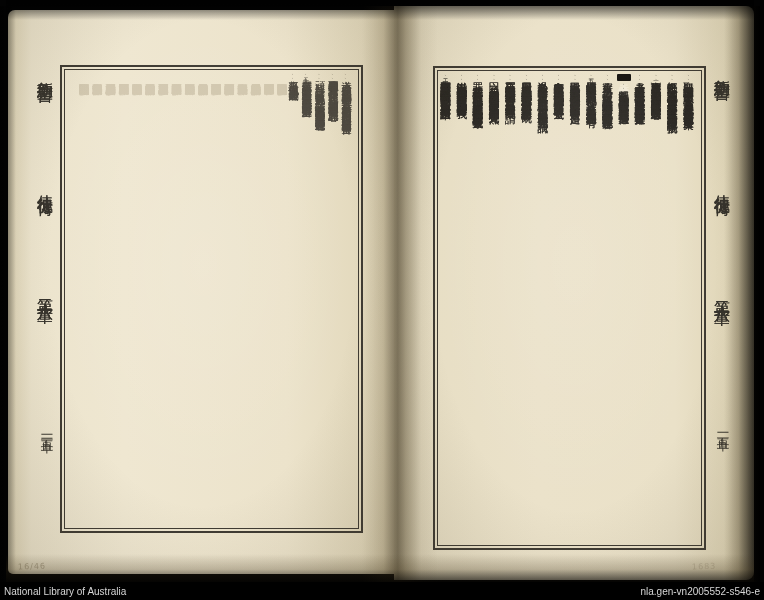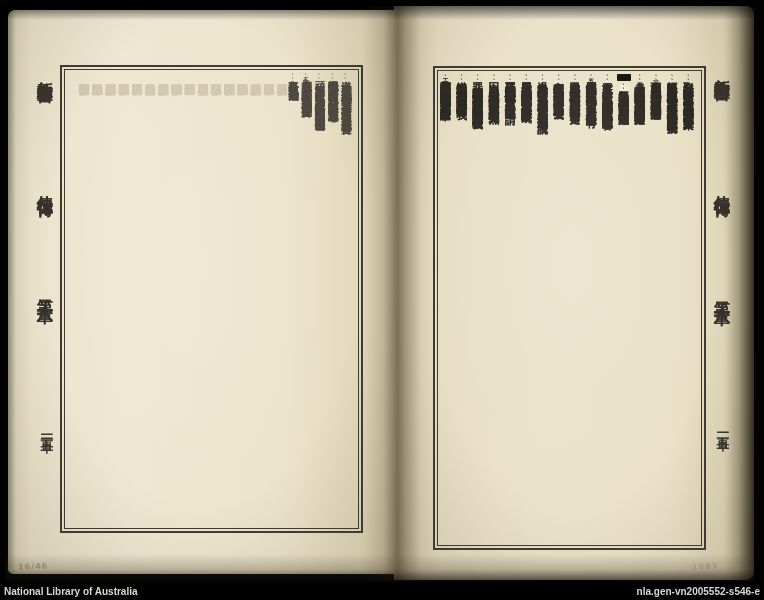--- a/index.html
+++ b/index.html
@@ -2,21 +2,21 @@
 <html style="--paper: #e9e0c6; --ink: #2e2b26; --ink-faint: #4f4a41; --frame: #3f3b33; --showthrough: #a2947a; --box-bg: #171410; --box-text: #f1ead6; --footer-text: #d6d6d6;"><head>
 <meta charset="utf-8">
 <style>
   :root{
     --paper:#e9e0c6; --paper-hi:#efe7d2; --ink:#2e2b26; --ink-faint:#4f4a41;
     --frame:#3f3b33; --showthrough:#a2947a; --box-bg:#171410; --box-text:#f1ead6;
     --footer-text:#d6d6d6; --black:#030303;
   }
   html,body{margin:0;padding:0;background:#000;}
   .stage{position:relative;width:764px;height:600px;background:var(--black);overflow:hidden;
-         font-family:"DejaVu Sans",sans-serif;font-weight:bold;}
+         font-family:"DejaVu Sans",sans-serif;}
   .spread{position:absolute;left:6px;top:6px;width:748px;height:576px;}
   .page{position:absolute;overflow:hidden;}
   .page-left{left:2px;top:4px;width:388px;height:564px;border-radius:7px 0 0 5px;
     background:linear-gradient(90deg,#dcd2b4 0%,#ece4cd 6%,#efe7d1 30%,#ece3cb 72%,#e2d8bb 94%,#d8cdae 100%);}
   .page-right{left:388px;top:0px;width:360px;height:574px;border-radius:0 8px 8px 0;
     background:linear-gradient(90deg,#d6cbab 0%,#e7dec4 7%,#ebe2ca 40%,#eae1c8 78%,#e0d6b8 93%,#cabfa0 98%,#b4a88a 100%);}
   .pageshade{position:absolute;inset:0;pointer-events:none;
     background:radial-gradient(ellipse at 50% 45%, rgba(255,255,255,.10) 0%, rgba(0,0,0,0) 55%, rgba(70,58,32,.16) 100%);}
 
   

